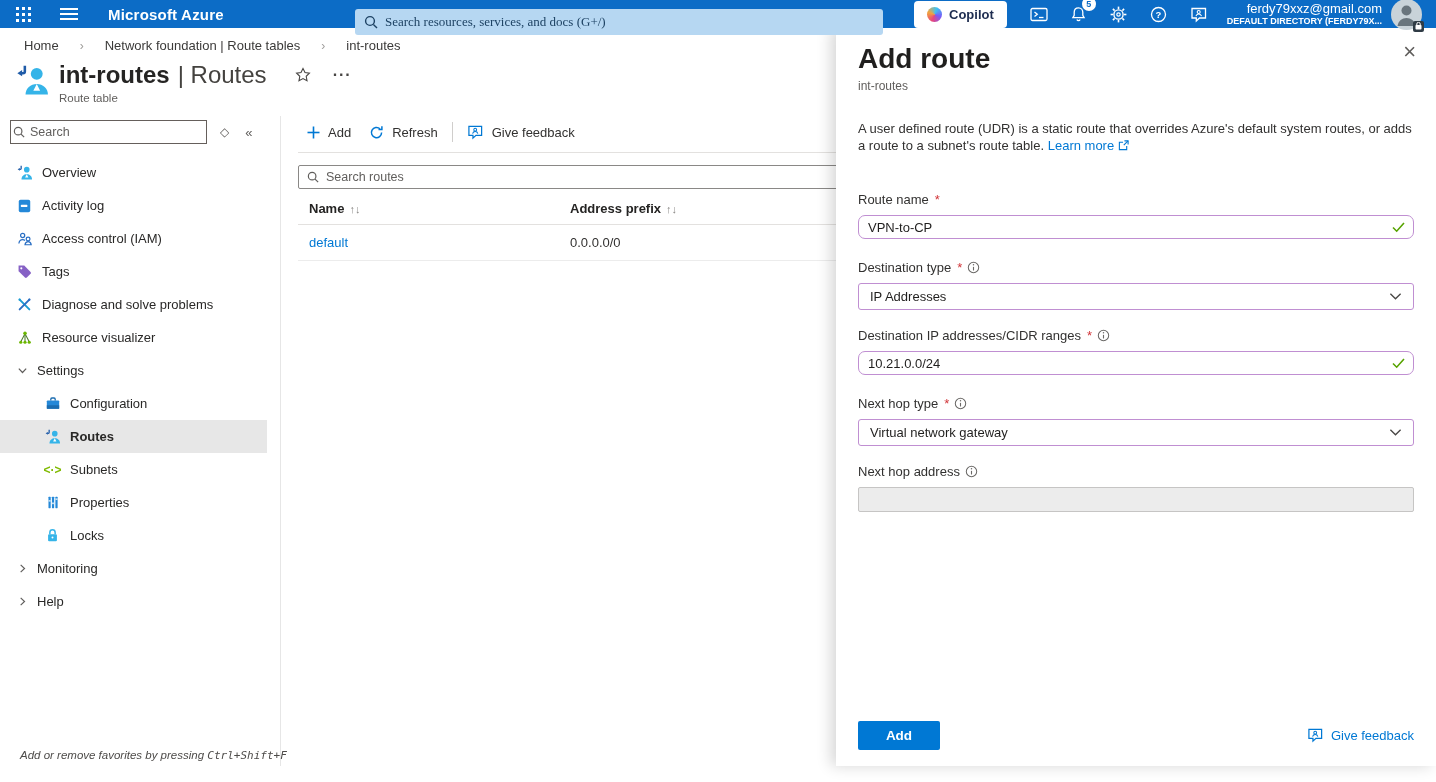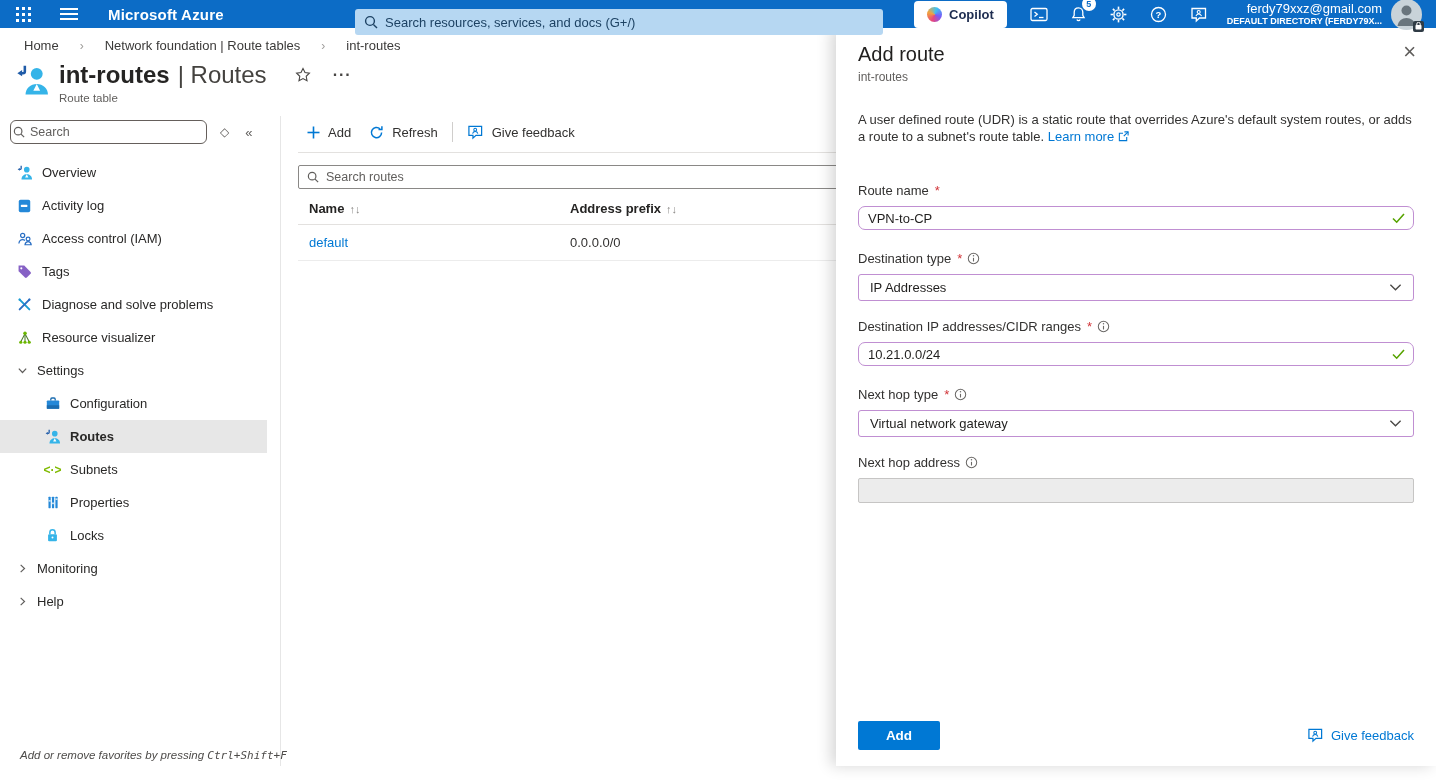--- a/index.html
+++ b/index.html
@@ -6,21 +6,21 @@
   html,body { width:1436px; height:782px; overflow:hidden; background:#fff;
     font-family:"Liberation Sans", sans-serif; color:#323130; }
 
   
   .topbar { position:relative; height:28px; background:#0c6cc6; display:flex; align-items:center; color:#fff; z-index:10; }
   .tb-iconbtn { width:46px; height:44px; display:flex; align-items:center; justify-content:center; cursor:pointer; }
   .brand { font-size:15px; font-weight:700; margin-left:16px; letter-spacing:.2px; cursor:pointer; }
   .global-search { position:absolute; left:355px; top:9px; width:528px; height:26px; background:#b6d7f2;
     border-radius:3px; display:flex; align-items:center; padding:0 9px; gap:7px; }
   .global-search input { flex:1; border:none; outline:none; background:transparent; font-size:13px; color:#16385a;
-    font-family:Liberation Sans, sans-serif; }
+    font-family:Liberation Serif, serif; }
   .global-search input::placeholder { color:#1d4263; opacity:1; }
   .topbar-right { margin-left:auto; display:flex; align-items:center; height:100%; padding-right:10px; }
   .copilot-btn { background:#fff; color:#1d2c4f; font-weight:700; font-size:13px; height:27px; border:none;
     border-radius:4px; display:flex; align-items:center; gap:7px; padding:0 13px; margin-right:12px; cursor:pointer;
     font-family:"Liberation Sans", sans-serif; }
   .copilot-logo { width:15px; height:15px; border-radius:50%;
     background:conic-gradient(from 200deg,#e8467c,#f2a33c,#3cc3f2,#7a5af8,#e8467c); }
   .tb-glyph { width:40px; height:44px; display:flex; align-items:center; justify-content:center; cursor:pointer; position:relative; }
   .bell-badge { position:absolute; top:5px; right:3px; width:14px; height:14px; background:#fff; color:#0c6cc6;
     border-radius:50%; font-size:9px; font-weight:700; display:flex; align-items:center; justify-content:center; }
@@ -47,21 +47,21 @@
   .title-suffix { font-weight:400; color:#44423f; margin-left:8px; }
   .star-btn { margin-left:28px; cursor:pointer; display:flex; align-items:center; }
   .more-btn { margin-left:22px; color:#484644; font-size:16px; font-weight:700; letter-spacing:1px; cursor:pointer; }
   .subtitle { font-size:11.5px; color:#605e5c; margin-top:3px; }
 
   .content-row { display:flex; flex:1; margin-top:12px; min-height:0; }
 
   
   .sidebar { width:281px; flex:0 0 281px; border-right:1px solid #e6e6e6; padding-top:4px; }
   .sidebar-searchrow { display:flex; align-items:center; margin:0 0 12px 10px; }
-  .side-searchbox { width:197px; height:24px; border:1px solid #655f5b; border-radius:6px; display:flex;
+  .side-searchbox { width:197px; height:24px; border:1px solid #655f5b; border-radius:0; display:flex;
     align-items:center; padding:0 2px; gap:5px; color:#605e5c; }
   .side-searchbox input { flex:1; border:none; outline:none; font-size:12.5px; color:#323130; background:transparent;
     font-family:"Liberation Sans", sans-serif; }
   .side-searchbox input::placeholder { color:#605e5c; opacity:1; }
   .side-ctrl { color:#605e5c; font-size:13px; cursor:pointer; }
   .side-ctrl.diamond { margin-left:13px; font-size:12px; }
   .side-ctrl.collapse { margin-left:16px; }
   .nav-item { height:33px; width:267px; display:flex; align-items:center; gap:9px; padding-left:16px;
     font-size:13px; color:#292827; cursor:pointer; }
   .nav-item .ico { width:17px; height:17px; flex:0 0 17px; display:flex; align-items:center; justify-content:center; }
@@ -89,21 +89,21 @@
   .trow { display:flex; align-items:center; height:36px; border-bottom:1px solid #ececec; }
   .route-link { color:#0078d4; text-decoration:none; cursor:pointer; }
 
   .footer-hint { position:absolute; left:20px; bottom:4px; font-size:11.5px; font-style:italic; color:#4d4b49; z-index:3; }
   .footer-hint .keys { font-family:"DejaVu Sans Mono", monospace; font-size:11px; }
 
   
   .panel { position:absolute; top:0; right:0; width:600px; height:738px; background:#fff;
     box-shadow:-5px 0 14px rgba(0,0,0,.16); padding:10px 22px 0 22px; z-index:6; }
   .panel-close { position:absolute; top:15px; right:20px; font-size:22px; line-height:18px; color:#5f5d5b; cursor:pointer; }
-  .panel-title { font-size:20px; font-weight:400; color:#201f1e; margin-top:5px; }
+  .panel-title { font-size:28px; font-weight:700; color:#201f1e; margin-top:5px; }
   .panel-sub { font-size:12px; color:#605e5c; margin-top:4px; }
   .panel-desc { margin-top:27px; font-size:13px; line-height:17px; color:#323130; }
   .learn-link { color:#0078d4; cursor:pointer; white-space:nowrap; }
   .field { margin-top:16px; }
   .field.first { margin-top:36px; }
   .flabel { display:flex; align-items:center; height:18px; font-size:13px; color:#323130; gap:5px; }
   .req { color:#d13438; margin-left:1px; }
   .finput { position:relative; margin-top:7px; height:27px; }
   .txt-input { width:100%; height:24px; border:1.5px solid #c08fd2; border-radius:7px; padding:0 28px 0 9px;
     font-size:13px; color:#201f1e; outline:none; font-family:"Liberation Sans", sans-serif; background:#fff; }

